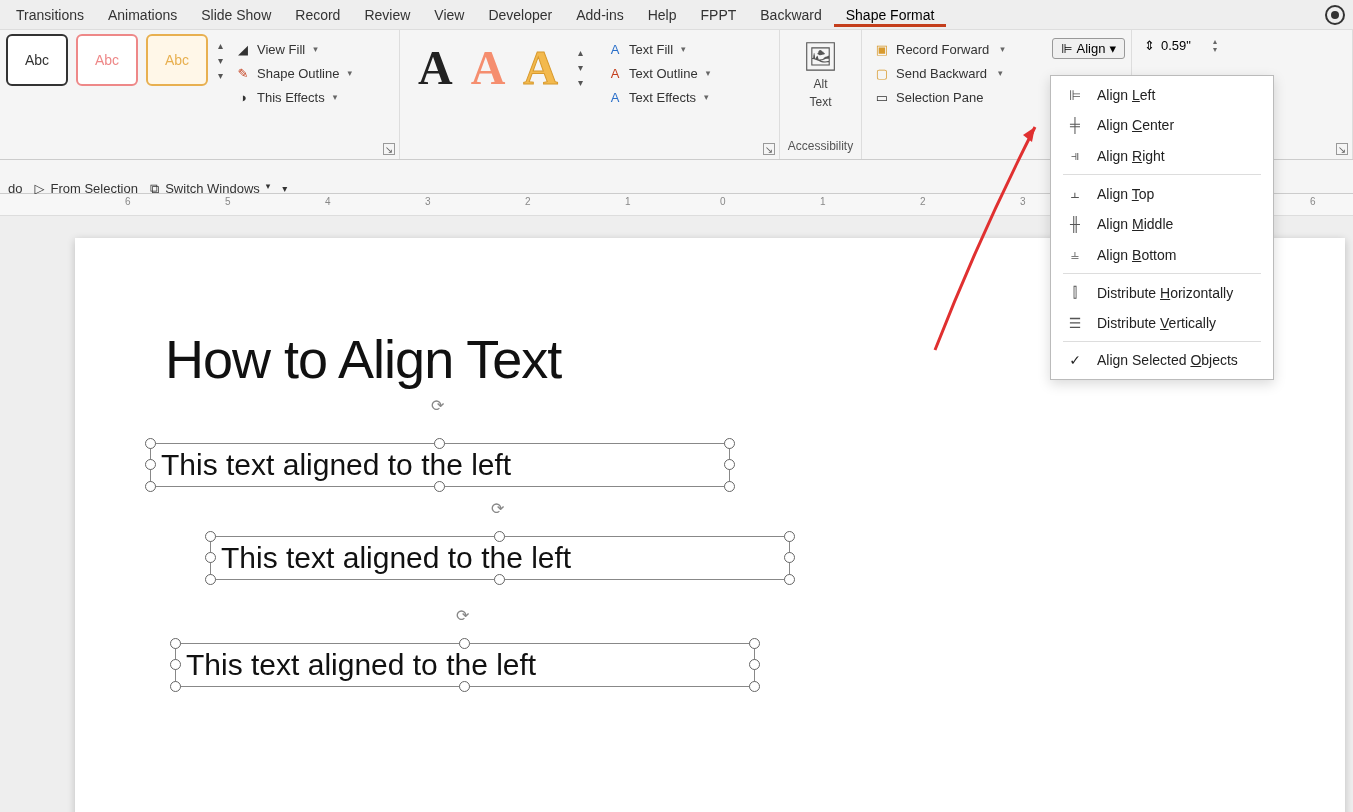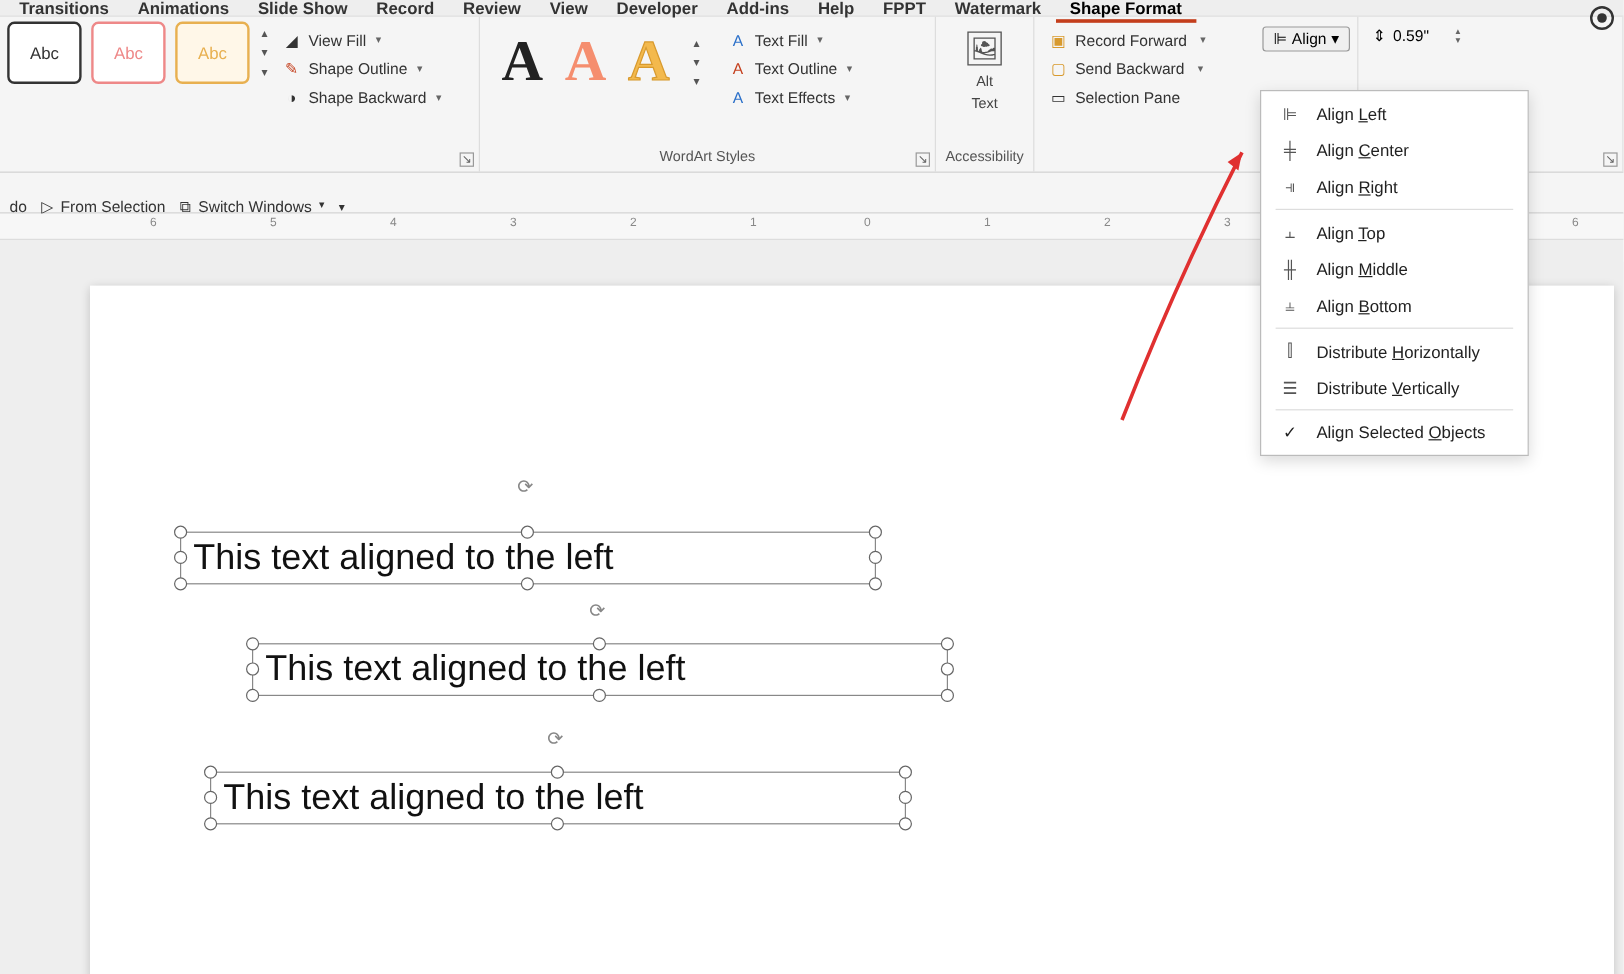--- a/index.html
+++ b/index.html
@@ -1,19 +1,19 @@
 <!DOCTYPE html>
 <html><head>
 <meta charset="utf-8">
 <style>
 * { box-sizing: border-box; margin: 0; padding: 0; font-family: "Segoe UI", Arial, sans-serif; }
 body { background: #eeeeee; width: 1353px; height: 812px; overflow: hidden; position: relative; }
 
 
-.tabs { display: flex; align-items: center; background: #eeeeee; height: 14px; padding: 0 4px; border-bottom: 1px solid #ddd; font-weight: bold; }
+.tabs { display: flex; align-items: center; background: #eeeeee; height: 30px; padding: 0 4px; border-bottom: 1px solid #ddd; }
 .tab { padding: 4px 12px; font-size: 14px; color: #333; cursor: pointer; }
 .tab.active { color: #000000; border-bottom: 3px solid #c43e1c; padding-bottom: 1px; }
 .record-dot { position: absolute; right: 8px; top: 5px; width: 20px; height: 20px; border: 2px solid #333; border-radius: 50%; display: flex; align-items: center; justify-content: center; }
 .record-dot::after { content: ""; width: 8px; height: 8px; background: #333; border-radius: 50%; }
 
 
 .ribbon { display: flex; background: #f5f5f5; height: 130px; border-bottom: 1px solid #ccc; }
 .ribbon-group { display: flex; flex-direction: column; padding: 4px 6px 2px 6px; border-right: 1px solid #ddd; position: relative; }
 .ribbon-group-body { display: flex; flex: 1; align-items: flex-start; gap: 6px; }
 .ribbon-group-label { text-align: center; font-size: 12px; color: #555; padding: 2px 0 4px 0; }
@@ -84,21 +84,21 @@
   <div class="tab">Transitions</div>
   <div class="tab">Animations</div>
   <div class="tab">Slide Show</div>
   <div class="tab">Record</div>
   <div class="tab">Review</div>
   <div class="tab">View</div>
   <div class="tab">Developer</div>
   <div class="tab">Add-ins</div>
   <div class="tab">Help</div>
   <div class="tab">FPPT</div>
-  <div class="tab">Watermark</div>
+  <div class="tab">Backward</div>
   <div class="tab active">Shape Format</div>
   <div class="record-dot"></div>
 </div>
 
 <div class="ribbon">
 
   <div class="ribbon-group" style="width:400px">
     <div class="ribbon-group-body">
       <div class="shape-gallery">
         <div class="shape-box s1">Abc</div>
@@ -116,21 +116,21 @@
           <span>View Fill</span>
           <span class="chev">▾</span>
         </div>
         <div class="mini-btn">
           <span class="mini-icon" style="color:#c43e1c">✎</span>
           <span>Shape Outline</span>
           <span class="chev">▾</span>
         </div>
         <div class="mini-btn">
           <span class="mini-icon">◑</span>
-          <span>Shape Backward</span>
+          <span>This Effects</span>
           <span class="chev">▾</span>
         </div>
       </div>
     </div>
     <div class="ribbon-group-launcher">↘</div>
   </div>
 
   <div class="ribbon-group" style="width:380px">
     <div class="ribbon-group-body">
       <div class="wordart-gallery">
@@ -154,21 +154,20 @@
           <span>Text Outline</span>
           <span class="chev">▾</span>
         </div>
         <div class="mini-btn">
           <span class="mini-icon" style="color:#2a6fc9">A</span>
           <span>Text Effects</span>
           <span class="chev">▾</span>
         </div>
       </div>
     </div>
-    <div class="ribbon-group-label">WordArt Styles</div>
     <div class="ribbon-group-launcher">↘</div>
   </div>
 
   <div class="ribbon-group" style="width:82px">
     <div class="ribbon-group-body" style="justify-content:center">
       <div class="big-btn">
         <span class="big-btn-icon">🖼</span>
         <span>Alt</span>
         <span>Text</span>
       </div>
@@ -290,20 +289,21 @@
   <span class="ruler-tick" style="left:820px">1</span>
   <span class="ruler-tick" style="left:920px">2</span>
   <span class="ruler-tick" style="left:1020px">3</span>
   <span class="ruler-tick" style="left:1120px">4</span>
   <span class="ruler-tick" style="left:1220px">5</span>
   <span class="ruler-tick" style="left:1310px">6</span>
 </div>
 
 <div class="canvas-area">
   <div class="slide">
+    <div class="slide-title">How to Align Text</div>
 
     <div class="textbox" style="left:75px; top:205px; width:580px">
       <span class="rotate-handle" style="top:-48px">⟳</span>
       <span>This text aligned to the left</span>
       <span class="handle" style="left:-6px; top:-6px"></span>
       <span class="handle" style="left:50%; margin-left:-6px; top:-6px"></span>
       <span class="handle" style="right:-6px; top:-6px"></span>
       <span class="handle" style="left:-6px; top:50%; margin-top:-6px"></span>
       <span class="handle" style="right:-6px; top:50%; margin-top:-6px"></span>
       <span class="handle" style="left:-6px; bottom:-6px"></span>

